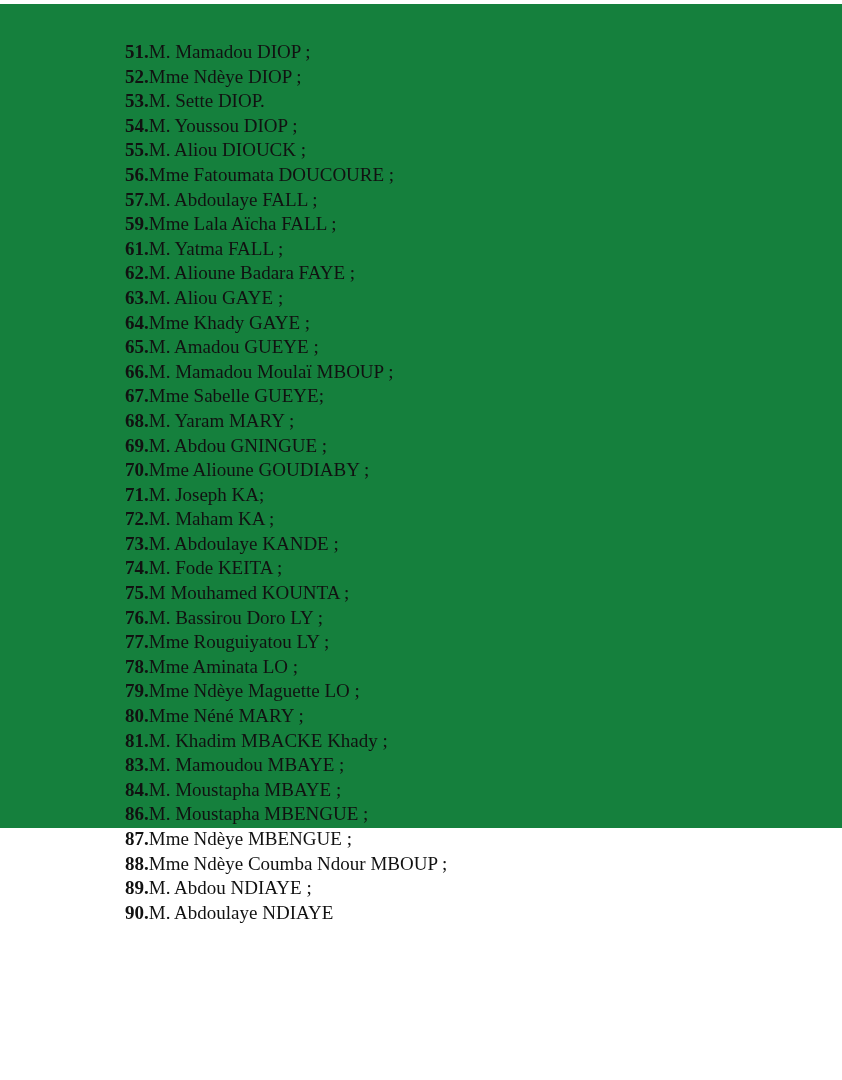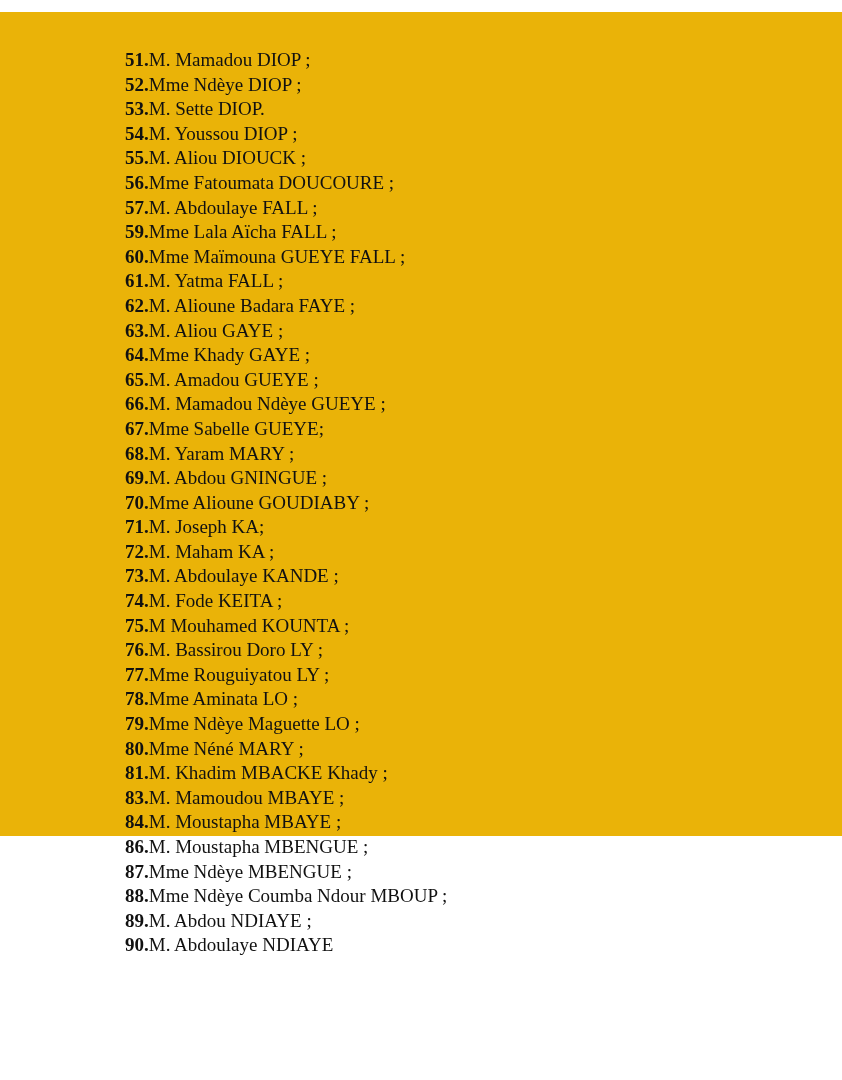--- a/index.html
+++ b/index.html
@@ -9,24 +9,24 @@
     }
     body {
       width: 842px;
       height: 1080px;
       position: relative;
       overflow: hidden;
     }
     .page {
       position: absolute;
       left: 0;
-      top: 12px;
+      top: 4px;
       width: 842px;
       height: 824px;
-      background: #eab308;
+      background: #15803d;
     }
     .list {
       position: absolute;
       left: 125px;
       top: 36px;
       margin: 0;
       padding: 0;
       list-style: none;
       font-family: "Liberation Serif", "DejaVu Serif", serif;
       font-size: 19px;
@@ -47,27 +47,26 @@
 <div class="page">
   <ul class="list">
     <li class="list-item"><span class="num">51.</span><span>M. Mamadou DIOP ;</span></li>
     <li class="list-item"><span class="num">52.</span><span>Mme Ndèye DIOP ;</span></li>
     <li class="list-item"><span class="num">53.</span><span>M. Sette DIOP.</span></li>
     <li class="list-item"><span class="num">54.</span><span>M. Youssou DIOP ;</span></li>
     <li class="list-item"><span class="num">55.</span><span>M. Aliou DIOUCK ;</span></li>
     <li class="list-item"><span class="num">56.</span><span>Mme Fatoumata DOUCOURE ;</span></li>
     <li class="list-item"><span class="num">57.</span><span>M. Abdoulaye FALL ;</span></li>
     <li class="list-item"><span class="num">59.</span><span>Mme Lala Aïcha FALL ;</span></li>
-    <li class="list-item"><span class="num">60.</span><span>Mme Maïmouna GUEYE FALL ;</span></li>
     <li class="list-item"><span class="num">61.</span><span>M. Yatma FALL ;</span></li>
     <li class="list-item"><span class="num">62.</span><span>M. Alioune Badara FAYE ;</span></li>
     <li class="list-item"><span class="num">63.</span><span>M. Aliou GAYE ;</span></li>
     <li class="list-item"><span class="num">64.</span><span>Mme Khady GAYE ;</span></li>
     <li class="list-item"><span class="num">65.</span><span>M. Amadou GUEYE ;</span></li>
-    <li class="list-item"><span class="num">66.</span><span>M. Mamadou Ndèye GUEYE ;</span></li>
+    <li class="list-item"><span class="num">66.</span><span>M. Mamadou Moulaï MBOUP ;</span></li>
     <li class="list-item"><span class="num">67.</span><span>Mme Sabelle GUEYE;</span></li>
     <li class="list-item"><span class="num">68.</span><span>M. Yaram MARY ;</span></li>
     <li class="list-item"><span class="num">69.</span><span>M. Abdou GNINGUE ;</span></li>
     <li class="list-item"><span class="num">70.</span><span>Mme Alioune GOUDIABY ;</span></li>
     <li class="list-item"><span class="num">71.</span><span>M. Joseph KA;</span></li>
     <li class="list-item"><span class="num">72.</span><span>M. Maham KA ;</span></li>
     <li class="list-item"><span class="num">73.</span><span>M. Abdoulaye KANDE ;</span></li>
     <li class="list-item"><span class="num">74.</span><span>M. Fode KEITA ;</span></li>
     <li class="list-item"><span class="num">75.</span><span>M Mouhamed KOUNTA ;</span></li>
     <li class="list-item"><span class="num">76.</span><span>M. Bassirou Doro LY ;</span></li>

